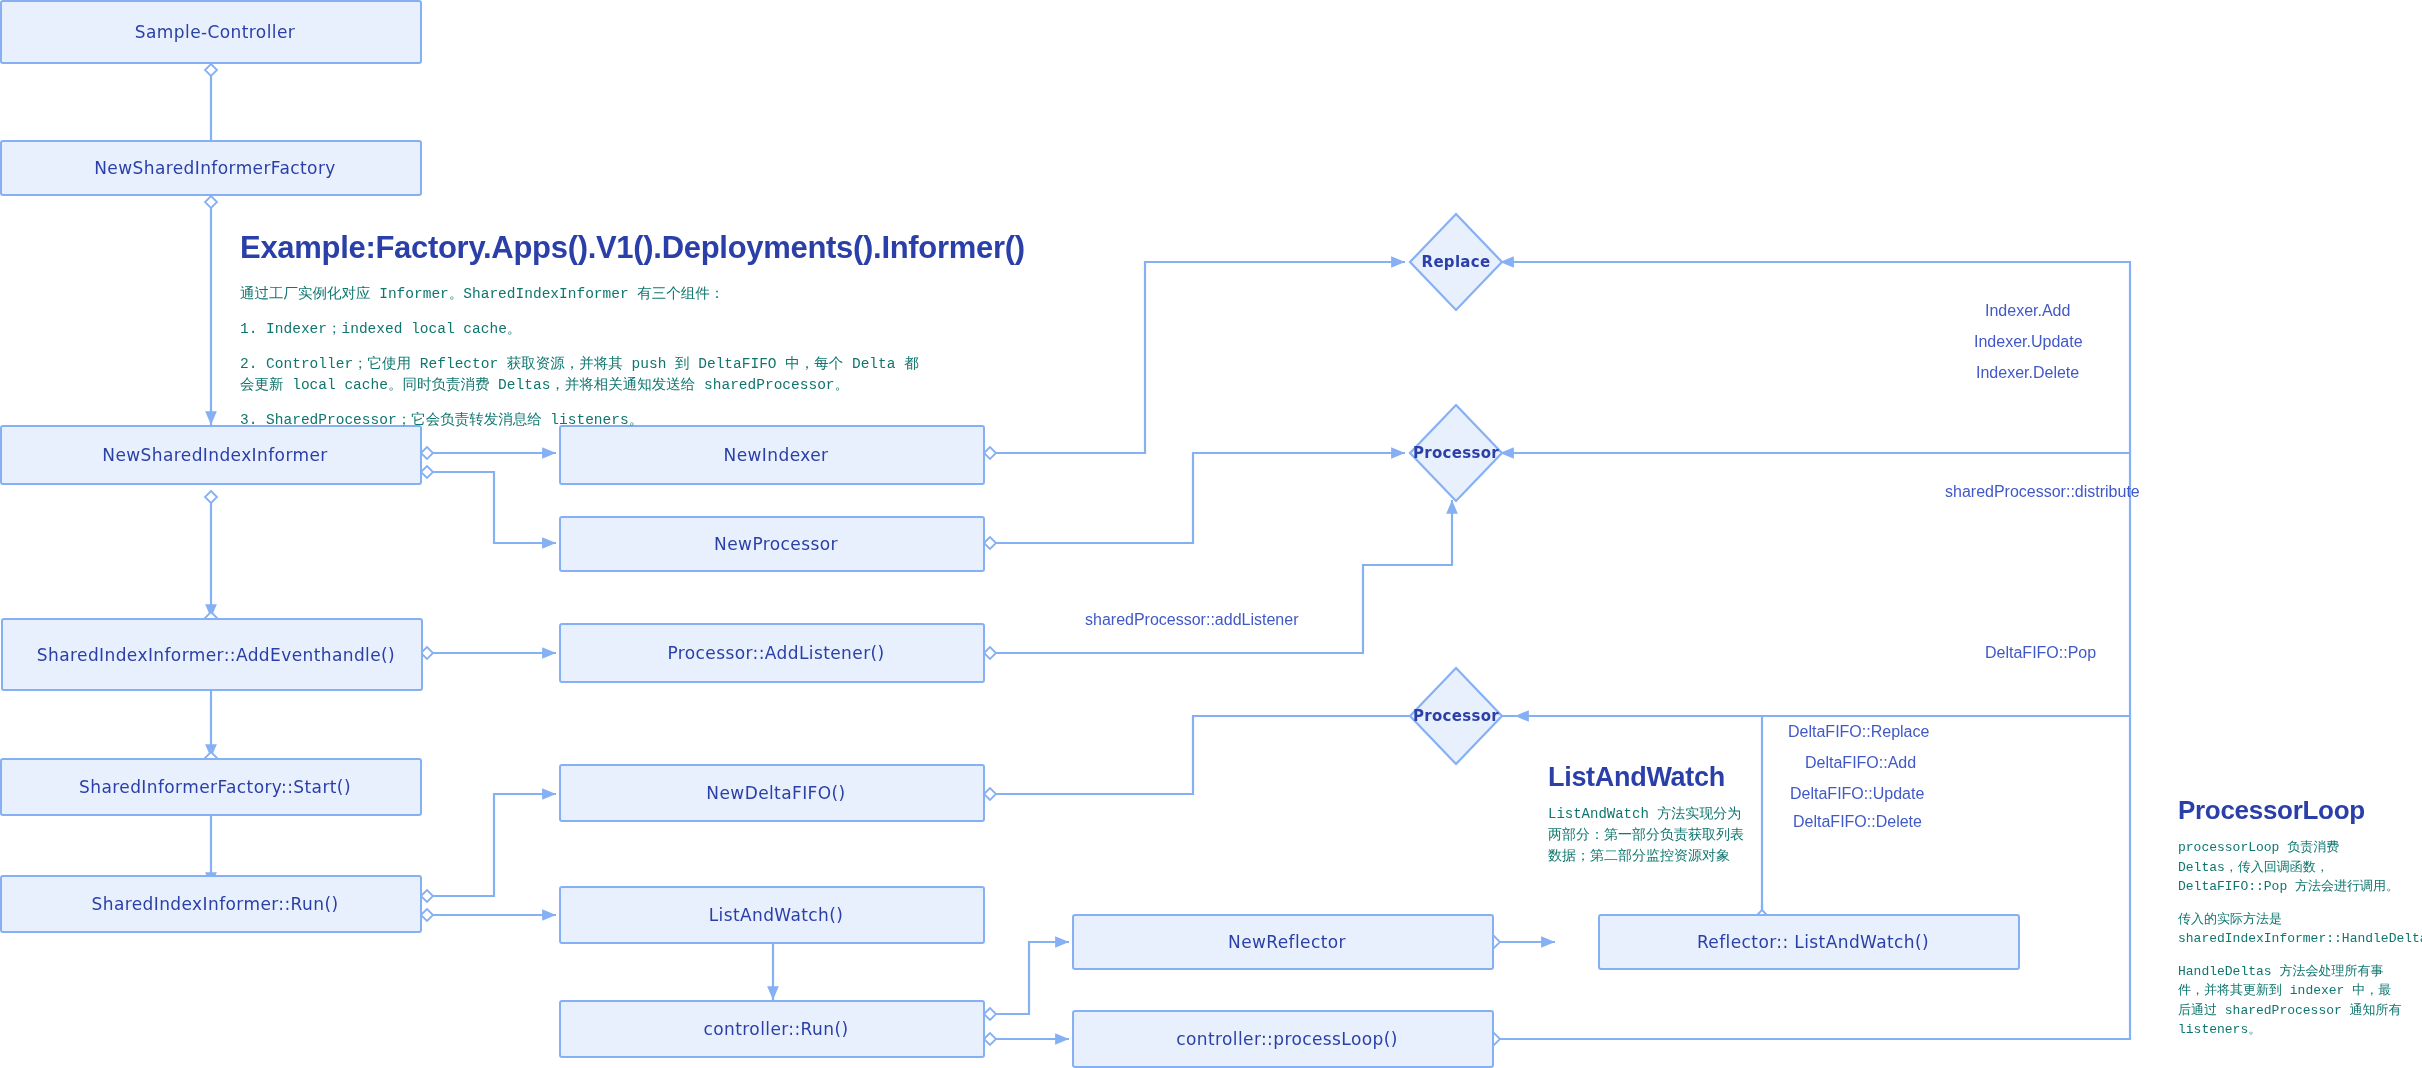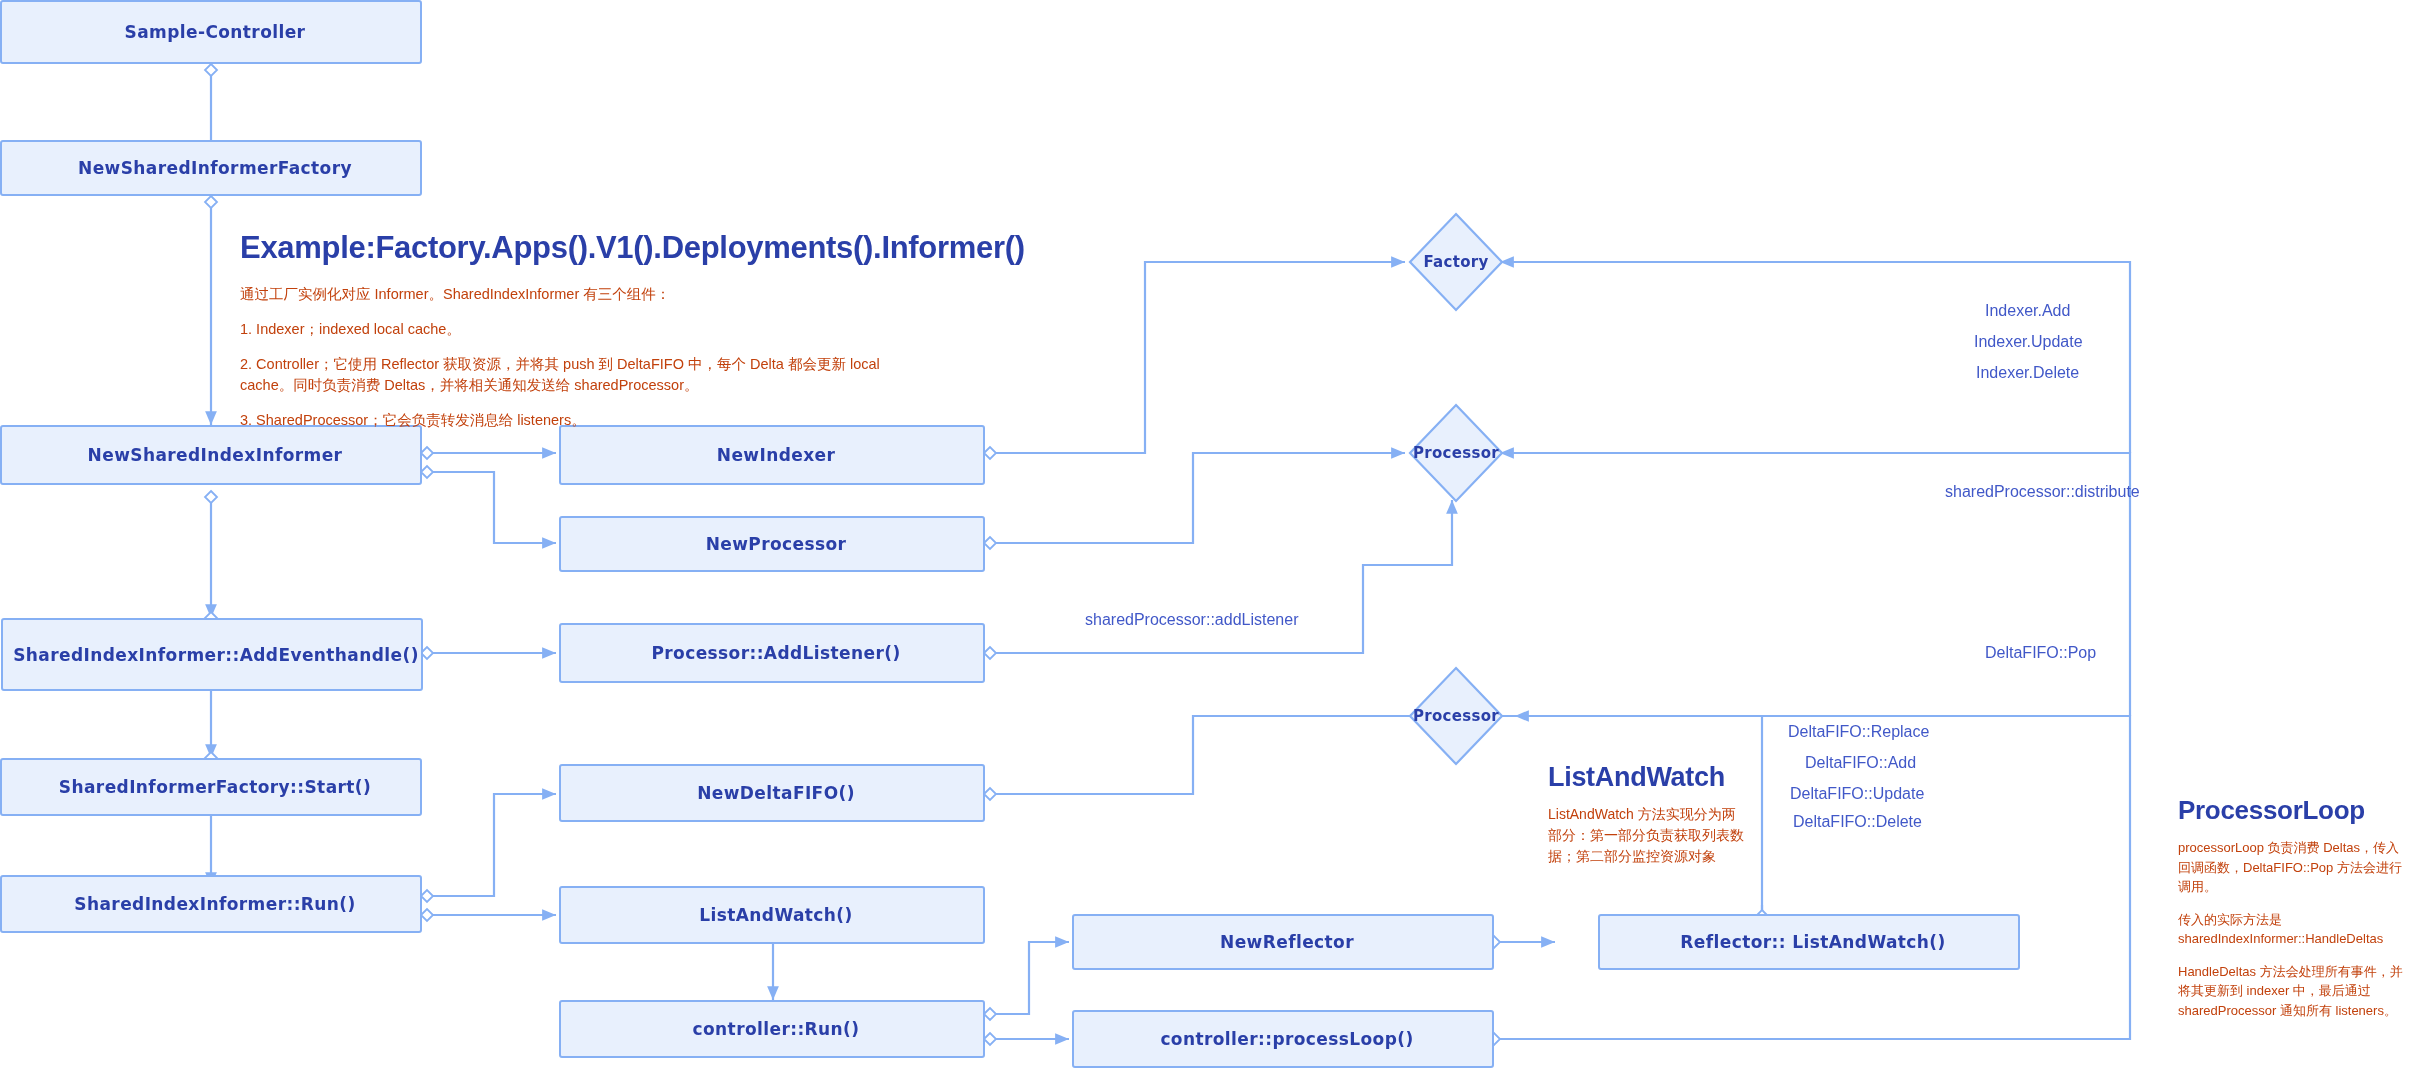--- a/index.html
+++ b/index.html
@@ -27,21 +27,21 @@
     box-sizing: border-box;
     background: #e8f0fd;
     border: 2px solid #86b0f4;
     border-radius: 3px;
     display: flex;
     align-items: center;
     justify-content: center;
     color: #2a3fa8;
     font-family: "DejaVu Sans", sans-serif;
     font-size: 17px;
-    font-weight: 700;
+    font-weight: 400;
     letter-spacing: 0.4px;
     text-align: center;
     z-index: 3;
     padding-left: 8px;
   }
   .diamond-wrap {
     position: absolute;
     z-index: 3;
   }
   .diamond-wrap svg { display: block; }
@@ -73,22 +73,22 @@
     z-index: 5;
   }
   .note-title {
     color: #2a3fa8;
     font-family: "Liberation Sans", sans-serif;
     font-weight: bold;
     letter-spacing: -0.3px;
   }
   .note-body p {
     margin: 0 0 13px 0;
-    color: #c2410c;
-    font-family: Liberation Sans, sans-serif;
+    color: #0f766e;
+    font-family: Liberation Mono, monospace;
     line-height: 1.45;
   }
   .note-body p:last-child { margin-bottom: 0; }
 
   #note-example .note-title { font-size: 31px; margin-bottom: 18px; }
   #note-example .note-body p { font-size: 14.5px; margin-bottom: 14px; }
 
   #note-listandwatch .note-title { font-size: 27px; margin-bottom: 11px; }
   #note-listandwatch .note-body p { font-size: 14px; line-height: 1.5; }
 
@@ -234,21 +234,21 @@
   </div>
 
   <div class="node" style="left:1072px; top:1010px; width:422px; height:58px;">
     <span>controller::processLoop()</span>
   </div>
 
   <div class="diamond-wrap" style="left:1408px; top:212px; width:96px; height:100px;">
     <svg width="96" height="100" viewBox="0 0 96 100" xmlns="http://www.w3.org/2000/svg">
       <polygon points="48,2 94,50 48,98 2,50" fill="#e8f0fd" stroke="#86b0f4" stroke-width="2.2"></polygon>
     </svg>
-    <div class="diamond-label">Factory</div>
+    <div class="diamond-label">Replace</div>
   </div>
 
   <div class="diamond-wrap" style="left:1408px; top:403px; width:96px; height:100px;">
     <svg width="96" height="100" viewBox="0 0 96 100" xmlns="http://www.w3.org/2000/svg">
       <polygon points="48,2 94,50 48,98 2,50" fill="#e8f0fd" stroke="#86b0f4" stroke-width="2.2"></polygon>
     </svg>
     <div class="diamond-label">Processor</div>
   </div>
 
   <div class="diamond-wrap" style="left:1408px; top:666px; width:96px; height:100px;">

